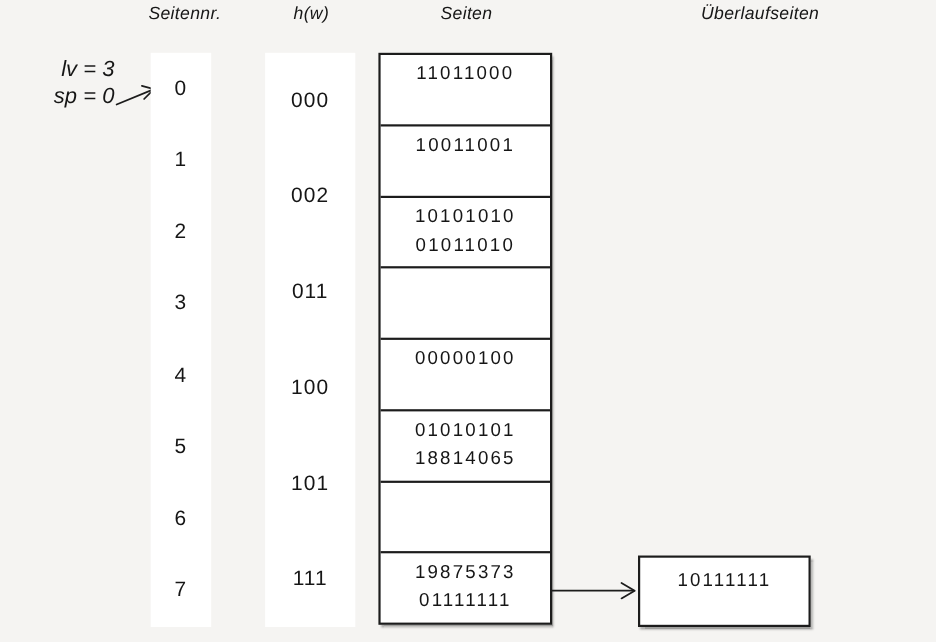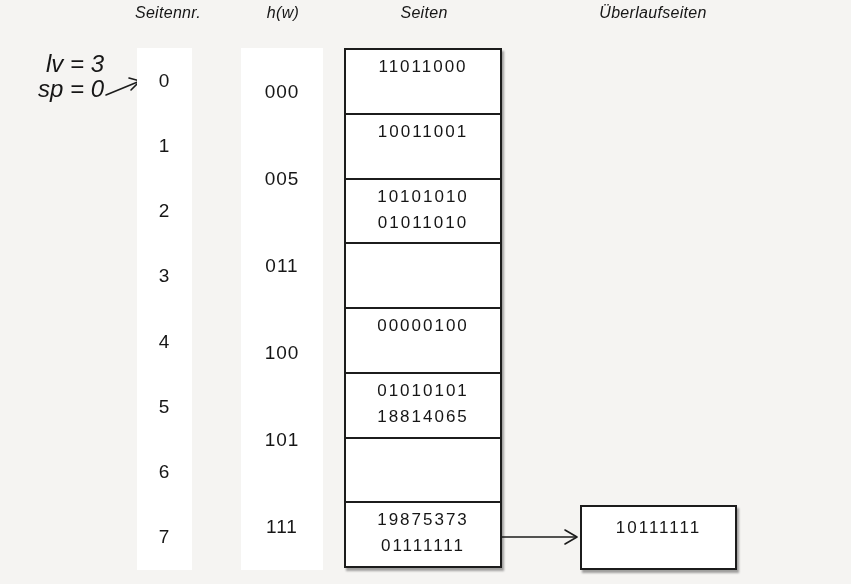--- a/index.html
+++ b/index.html
@@ -8,21 +8,21 @@
     background:#f5f4f2;
     font-family:"Liberation Sans",sans-serif;
     color:#161616;overflow:hidden;
   }
   .hdr{
     position:absolute;top:4px;transform:translateX(-50%);
     font-style:italic;font-size:16px;letter-spacing:.3px;white-space:nowrap;
   }
   .annot{
     position:absolute;left:24px;top:51px;width:80px;
-    text-align:right;font-style:italic;font-size:24px;line-height:25px;
+    text-align:right;font-style:italic;font-size:20px;line-height:25px;
   }
   .strip{
     position:absolute;top:48px;height:522px;background:#ffffff;
     display:flex;flex-direction:column;
   }
   .strip-num{left:137px;width:55px;}
   .strip-hash{left:241px;width:82px;}
   .cell{
     flex:1;display:flex;align-items:center;justify-content:center;
     font-size:19px;letter-spacing:1px;
@@ -52,21 +52,21 @@
   }
 </style>
 </head>
 <body>
 
 <div class="canvas">
 
   <div class="hdr" style="left:168px">Seitennr.</div>
   <div class="hdr" style="left:283px">h(w)</div>
   <div class="hdr" style="left:424px">Seiten</div>
-  <div class="hdr" style="left:653px">Überlaufseiten</div>
+  <div class="hdr" style="left:691px">Überlaufseiten</div>
 
   <div class="annot">
     <div>lv = 3</div>
     <div>sp = 0</div>
   </div>
 
   <svg class="arrow-svg" style="left:102px;top:74px" width="46" height="26">
     <line x1="4" y1="21" x2="38" y2="7"></line>
     <polyline points="27,4 38,7 29,16"></polyline>
   </svg>
@@ -77,21 +77,21 @@
     <div class="cell">2</div>
     <div class="cell">3</div>
     <div class="cell">4</div>
     <div class="cell">5</div>
     <div class="cell">6</div>
     <div class="cell">7</div>
   </div>
 
   <div class="strip strip-hash">
     <div class="cell">000</div>
-    <div class="cell">005</div>
+    <div class="cell">002</div>
     <div class="cell">011</div>
     <div class="cell">100</div>
     <div class="cell">101</div>
     <div class="cell">111</div>
   </div>
 
   <div class="pages">
     <div class="prow">
       <div class="bline">11011000</div>
       <div class="bline"></div>

